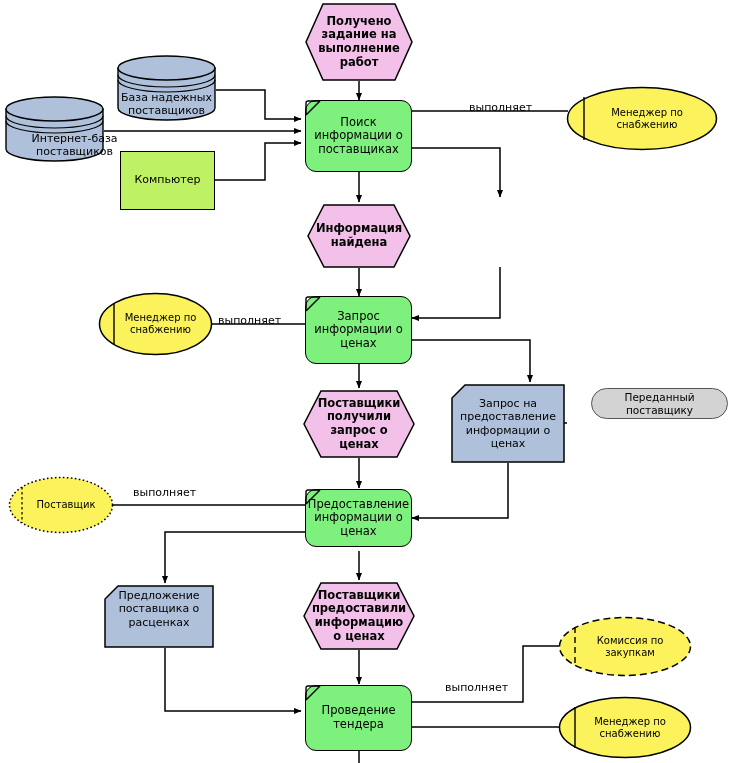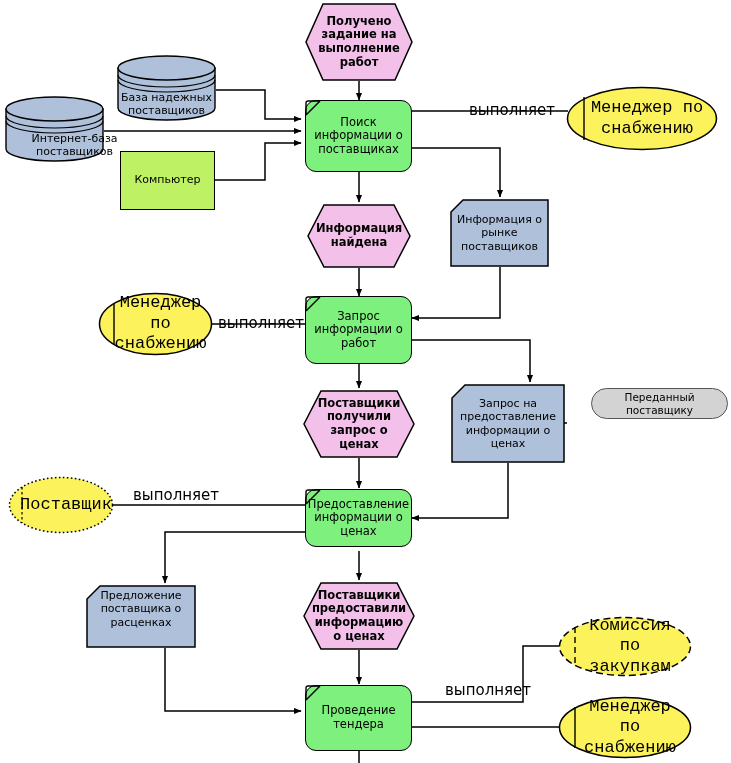--- a/index.html
+++ b/index.html
@@ -24,28 +24,28 @@
        display:flex;align-items:center;justify-content:center;text-align:center;
        line-height:1.2;padding:0 6px;box-sizing:border-box;}
   
   .rectnode{background:#bef264;border:1.5px solid #000;font-size:11px;}
   
   .dbnode{position:absolute;font-size:11px;color:#000;}
   .dbnode svg{position:absolute;left:0;top:0;}
   .dbnode .lbl{position:absolute;left:0;bottom:4px;width:100%;
        text-align:center;line-height:1.2;padding:0 4px;box-sizing:border-box;}
   
-  .role{position:absolute;font-size:17px;color:#000;font-family:Liberation Mono, monospace;}
+  .role{position:absolute;font-size:10px;color:#000;}
   .role svg{position:absolute;left:0;top:0;}
   .role .lbl{position:absolute;left:0;top:0;width:100%;height:100%;
        display:flex;align-items:center;justify-content:center;text-align:center;
        line-height:1.2;padding-left:16px;padding-right:6px;box-sizing:border-box;}
   
   .pill{background:#d3d3d3;border:1.5px solid #555;border-radius:16px;font-size:10.5px;}
-  .edgelabel{position:absolute;font-size:15px;color:#000;white-space:nowrap;}
+  .edgelabel{position:absolute;font-size:11px;color:#000;white-space:nowrap;}
 </style>
 </head>
 <body>
 
 <div id="stage">
 
   <svg id="wires" viewBox="0 0 731 763" xmlns="http://www.w3.org/2000/svg">
     <defs>
       <marker id="ah" markerWidth="9" markerHeight="9" refX="7.4" refY="3.2" orient="auto" markerUnits="userSpaceOnUse">
         <path d="M0,0 L8,3.2 L0,6.4 z" fill="#000"></path>
@@ -143,55 +143,49 @@
       <path d="M1,20 A48.5,12 0 0 0 98,20" fill="none" stroke="#000" stroke-width="1.2"></path>
       <path d="M1,25 A48.5,12 0 0 0 98,25" fill="none" stroke="#000" stroke-width="1.2"></path>
     </svg>
     <span class="lbl">Интернет-база поставщиков</span>
   </div>
 
   <div class="node rectnode" style="left:120px;top:151px;width:95px;height:59px;">
     <span class="lbl">Компьютер</span>
   </div>
 
-  <div class="docnode" style="left:450px;top:199px;width:99px;height:68px;">
-    <svg width="99" height="68" viewBox="0 0 99 68">
-      <polygon points="13,1 98,1 98,67 1,67 1,13" fill="#aec0da" stroke="#000" stroke-width="1.5"></polygon>
-    </svg>
-    <span class="lbl">Информация о рынке поставщиков</span>
-  </div>
 
   <div class="docnode" style="left:451px;top:384px;width:114px;height:79px;">
     <svg width="114" height="79" viewBox="0 0 114 79">
       <polygon points="14,1 113,1 113,78 1,78 1,14" fill="#aec0da" stroke="#000" stroke-width="1.5"></polygon>
     </svg>
     <span class="lbl">Запрос на предоставление информации о ценах</span>
   </div>
 
-  <div class="docnode" style="left:86px;top:585px;width:110px;height:48px;">
+  <div class="docnode" style="left:104px;top:585px;width:110px;height:48px;">
     <svg width="110" height="63" viewBox="0 0 110 63">
       <polygon points="14,1 109,1 109,62 1,62 1,14" fill="#aec0da" stroke="#000" stroke-width="1.5"></polygon>
     </svg>
     <span class="lbl">Предложение поставщика о расценках</span>
   </div>
 
   <div class="node activity" style="left:305px;top:100px;width:107px;height:72px;">
     <svg class="fold" viewBox="0 0 17 17">
       <path d="M1,15 L1,3 A2,2 0 0 1 3,1 L15,1" fill="none" stroke="#000" stroke-width="1.4"></path>
       <path d="M1,15 L15,1" fill="none" stroke="#000" stroke-width="1.4"></path>
     </svg>
     <span class="lbl">Поиск информации о поставщиках</span>
   </div>
 
   <div class="node activity" style="left:305px;top:296px;width:107px;height:68px;">
     <svg class="fold" viewBox="0 0 17 17">
       <path d="M1,15 L1,3 A2,2 0 0 1 3,1 L15,1" fill="none" stroke="#000" stroke-width="1.4"></path>
       <path d="M1,15 L15,1" fill="none" stroke="#000" stroke-width="1.4"></path>
     </svg>
-    <span class="lbl">Запрос информации о работ</span>
+    <span class="lbl">Запрос информации о ценах</span>
   </div>
 
   <div class="node activity" style="left:305px;top:489px;width:107px;height:58px;">
     <svg class="fold" viewBox="0 0 17 17">
       <path d="M1,15 L1,3 A2,2 0 0 1 3,1 L15,1" fill="none" stroke="#000" stroke-width="1.4"></path>
       <path d="M1,15 L15,1" fill="none" stroke="#000" stroke-width="1.4"></path>
     </svg>
     <span class="lbl">Предоставление информации о ценах</span>
   </div>
 

